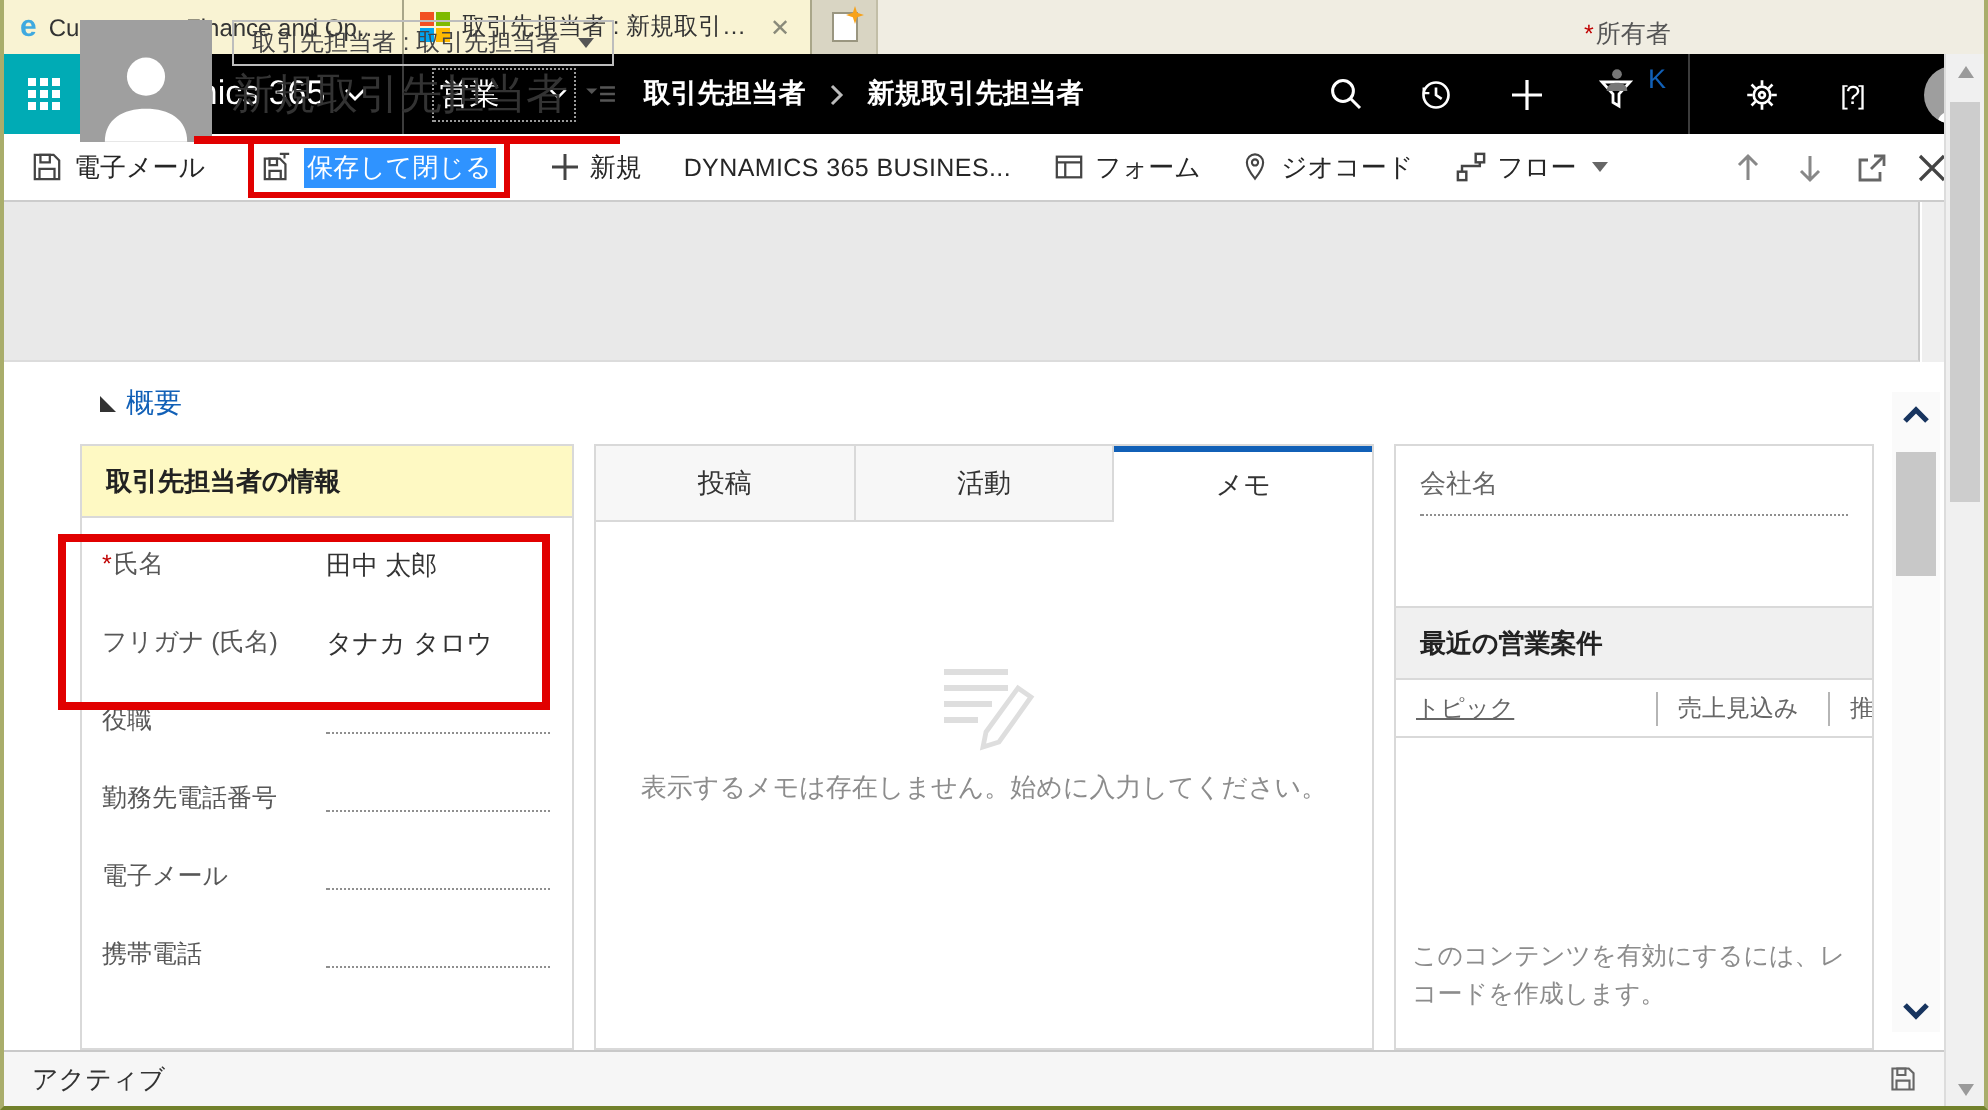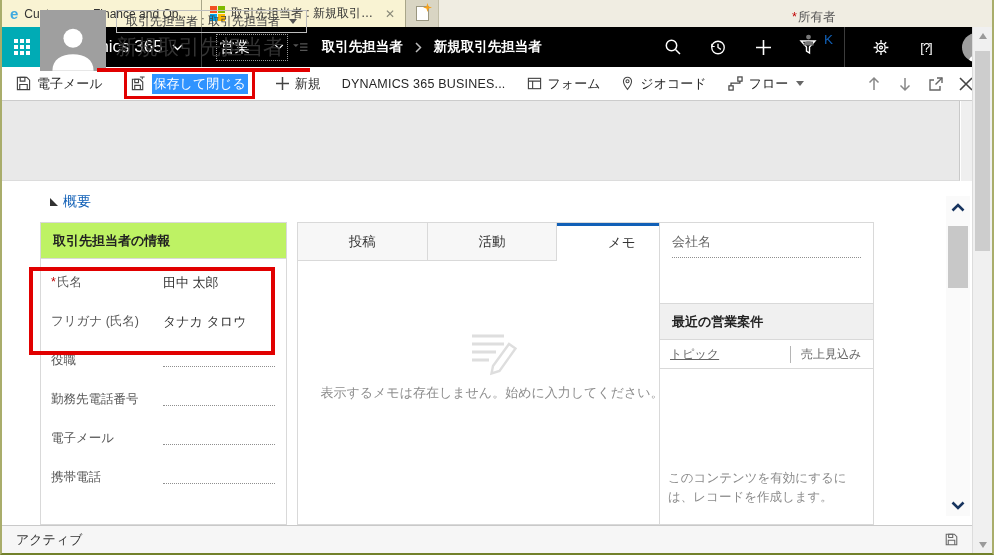--- a/index.html
+++ b/index.html
@@ -57,38 +57,38 @@
   .owner-lbl{position:absolute;left:790px;top:9px;font-size:12.5px;color:#555;}
   .req{color:#c00000;margin-right:1px;}
   .owner-val{position:absolute;left:800px;top:32px;display:flex;align-items:center;gap:9px;font-size:13.5px;}
   .owner-val a{color:#1160b7;text-decoration:none;}
 
   
   .main{position:absolute;left:0;top:181px;width:970px;height:344px;background:#fff;}
   .sec-hdr{position:absolute;left:48px;top:12px;display:flex;align-items:center;gap:5px;font-size:14px;color:#1160b7;}
   .sec-tri{width:0;height:0;border-left:8px solid #333;border-top:8px solid transparent;}
   .card{position:absolute;top:41px;height:303px;border:1px solid #d9d9d9;background:#fff;overflow:hidden;}
-  .card-hdr{height:36px;background:#bef264;border-bottom:1px solid #d9d9d9;display:flex;align-items:center;padding-left:12px;font-weight:bold;font-size:13px;color:#222;}
+  .card-hdr{height:36px;background:#fef9c3;border-bottom:1px solid #d9d9d9;display:flex;align-items:center;padding-left:12px;font-weight:bold;font-size:13px;color:#222;}
   .info-card{left:38px;width:247px;}
   .frows{padding-top:4px;}
   .frow{height:39px;display:flex;align-items:center;padding-left:10px;}
   .flabel{width:112px;flex:none;font-size:12.5px;color:#575757;}
   .fvalue{font-size:13px;color:#333;}
   .fdash{width:112px;border-bottom:1px dotted #8f8f8f;height:1px;align-self:center;margin-top:12px;}
   .anno-fields{position:absolute;left:27px;top:86px;width:246px;height:88px;border:4px solid #e10000;z-index:5;pointer-events:none;}
 
   .social-card{left:295px;width:390px;}
   .tabs{display:flex;height:38px;}
   .tab-item{flex:1;display:flex;align-items:center;justify-content:center;font-size:13.5px;color:#333;background:#f7f7f7;border-right:1px solid #d9d9d9;border-bottom:1px solid #d9d9d9;}
   .tab-item:last-child{border-right:none;}
   .tab-item.active{background:#fff;border-bottom:1px solid #fff;border-top:3px solid #1160b7;}
   .notes-empty{position:absolute;left:0;top:105px;width:100%;text-align:center;}
   .notes-empty .msg{color:#8c8c8c;font-size:13px;}
 
-  .company-card{left:657px;width:215px;}
+  .company-card{left:695px;width:240px;}
   .company-label{padding:10px 12px 6px;font-size:13px;color:#666;}
   .company-line{margin:0 12px;border-bottom:1px dotted #8f8f8f;}
   .opps-hdr{position:absolute;top:80px;left:0;right:0;height:37px;background:#f0f0f0;border-top:1px solid #d9d9d9;border-bottom:1px solid #d9d9d9;display:flex;align-items:center;padding-left:12px;font-weight:bold;font-size:13px;color:#222;}
   .opps-cols{position:absolute;top:117px;left:0;right:0;height:29px;display:flex;align-items:center;border-bottom:1px solid #d9d9d9;font-size:12px;color:#666;overflow:hidden;white-space:nowrap;}
   .opps-cols .col{padding-left:10px;text-decoration:underline;}
   .col-topic{width:130px;flex:none;}
   .col-rev{width:86px;flex:none;border-left:1px solid #b5b5b5;height:17px;display:flex;align-items:center;padding-left:10px;}
   .col-3{flex:none;border-left:1px solid #b5b5b5;height:17px;display:flex;align-items:center;padding-left:10px;width:26px;}
   .opps-empty{position:absolute;left:8px;right:8px;top:246px;text-align:left;font-size:12.5px;color:#8c8c8c;line-height:1.55;}
 

